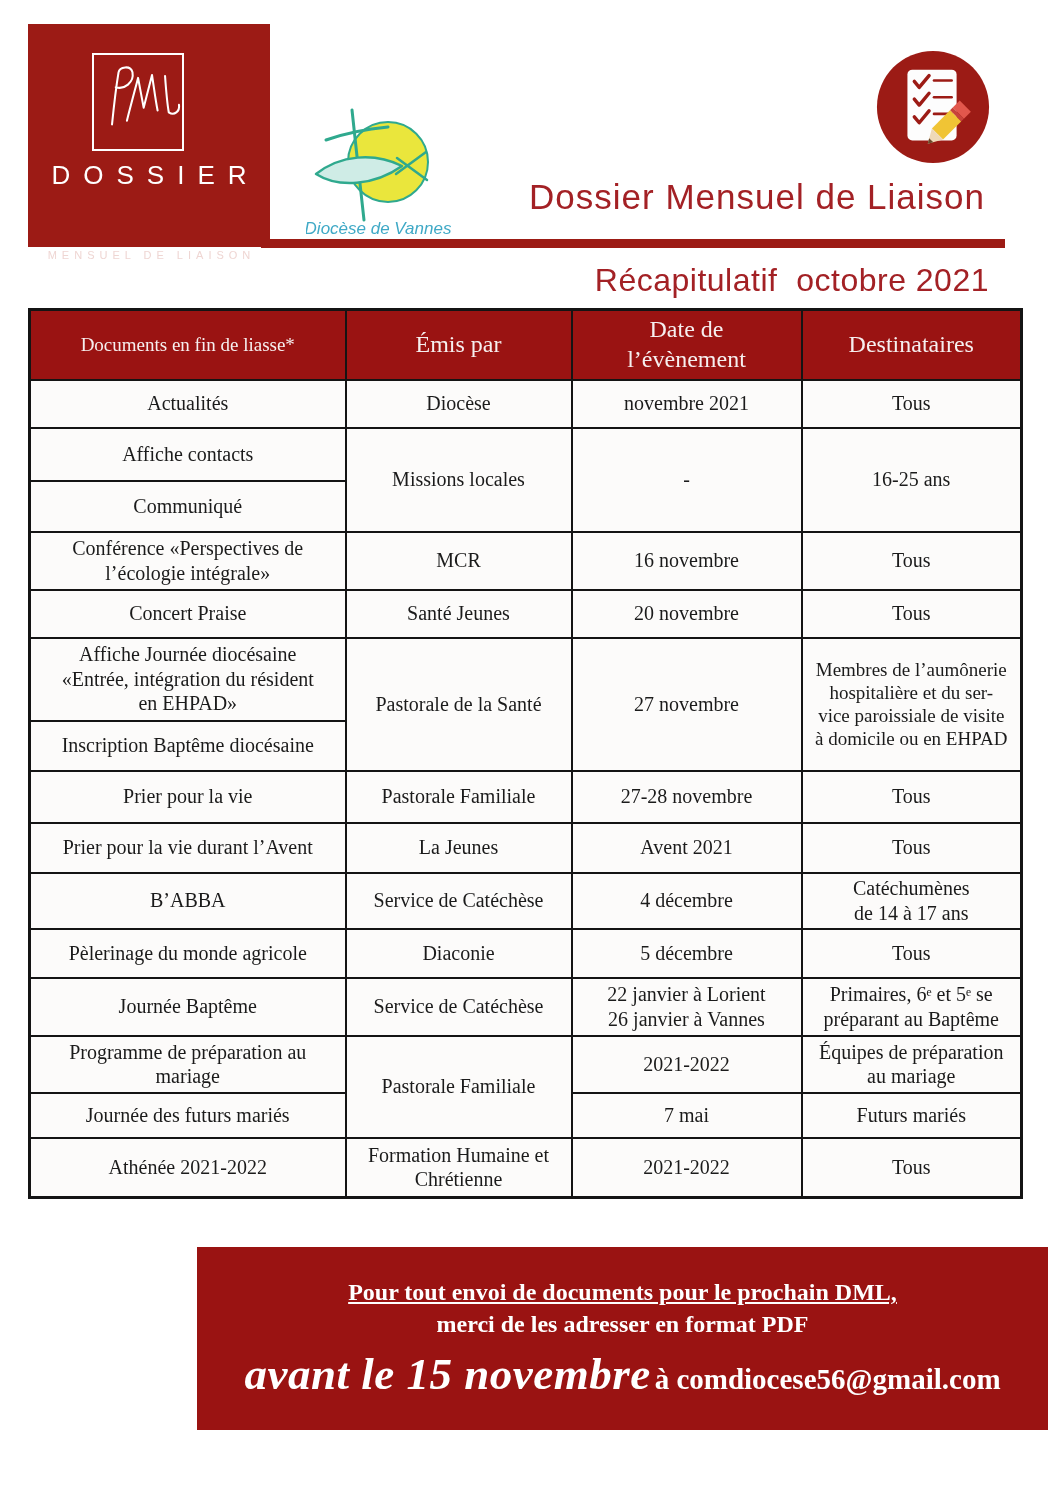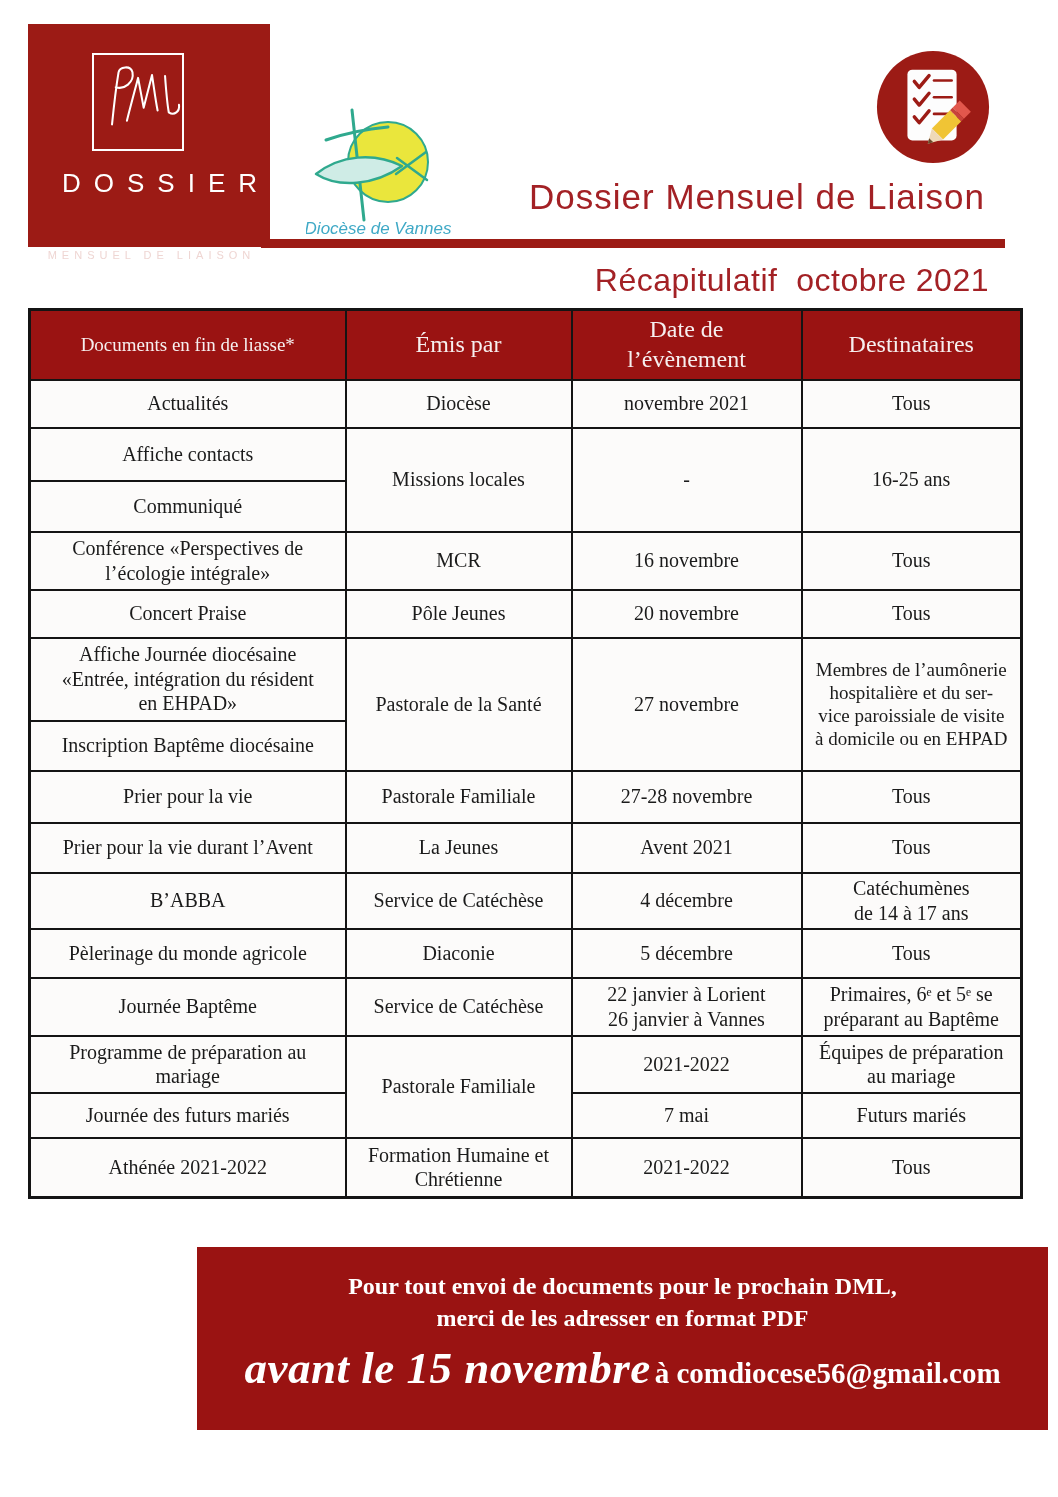--- a/index.html
+++ b/index.html
@@ -26,21 +26,21 @@
   .dml-logo{
     position:absolute;left:28px;top:24px;width:242px;height:223px;
     background:var(--accent-red);
   }
   .dml-square{
     position:absolute;left:64px;top:29px;width:92px;height:98px;
     border:2px solid #ffffff;
   }
   .dml-script{position:absolute;left:2px;top:8px;}
   .dml-word{
-    position:absolute;left:0;top:144px;width:100%;text-align:right;
+    position:absolute;left:0;top:136px;width:100%;text-align:center;
     font-family:"Liberation Sans",sans-serif;font-size:26px;font-weight:400;
     color:#ffffff;letter-spacing:13px;text-indent:13px;white-space:pre;
   }
   .dml-sub{
     position:absolute;left:0;top:181px;width:100%;text-align:center;
     font-family:"Liberation Sans",sans-serif;font-size:11px;font-weight:400;
     color:#EFD6D3;letter-spacing:5px;text-indent:5px;white-space:pre;margin-top:44px;
   }
 
   
@@ -83,21 +83,21 @@
 
   
   .footer-box{
     position:absolute;left:197px;top:1247px;width:851px;height:183px;
     background:var(--header-red);color:#ffffff;text-align:center;
   }
   .footer-line{
     font-family:"Liberation Serif",serif;font-weight:700;font-size:24px;
     line-height:1.32;
   }
-  .footer-line.first{padding-top:24px;}
+  .footer-line.first{padding-top:30px;text-decoration:underline;}
   .footer-big-line{margin-top:8px;white-space:nowrap;}
   .footer-big{
     font-family:"Liberation Serif",serif;font-weight:700;font-style:italic;
     font-size:45px;letter-spacing:0.5px;
   }
   .footer-small{
     font-family:"Liberation Serif",serif;font-weight:700;font-size:29px;
   }
 </style>
 </head>
@@ -190,21 +190,21 @@
     </tr>
     <tr style="height:58px">
       <td>Conférence «Perspectives de
 l’écologie intégrale»</td>
       <td>MCR</td>
       <td>16 novembre</td>
       <td>Tous</td>
     </tr>
     <tr style="height:48px">
       <td>Concert Praise</td>
-      <td>Pôle Jeunes</td>
+      <td>Santé Jeunes</td>
       <td>20 novembre</td>
       <td>Tous</td>
     </tr>
     <tr style="height:83px">
       <td>Affiche Journée diocésaine
 «Entrée, intégration du résident
 en EHPAD»</td>
       <td rowspan="2">Pastorale de la Santé</td>
       <td rowspan="2">27 novembre</td>
       <td rowspan="2" class="td-sm">Membres de l’aumônerie

